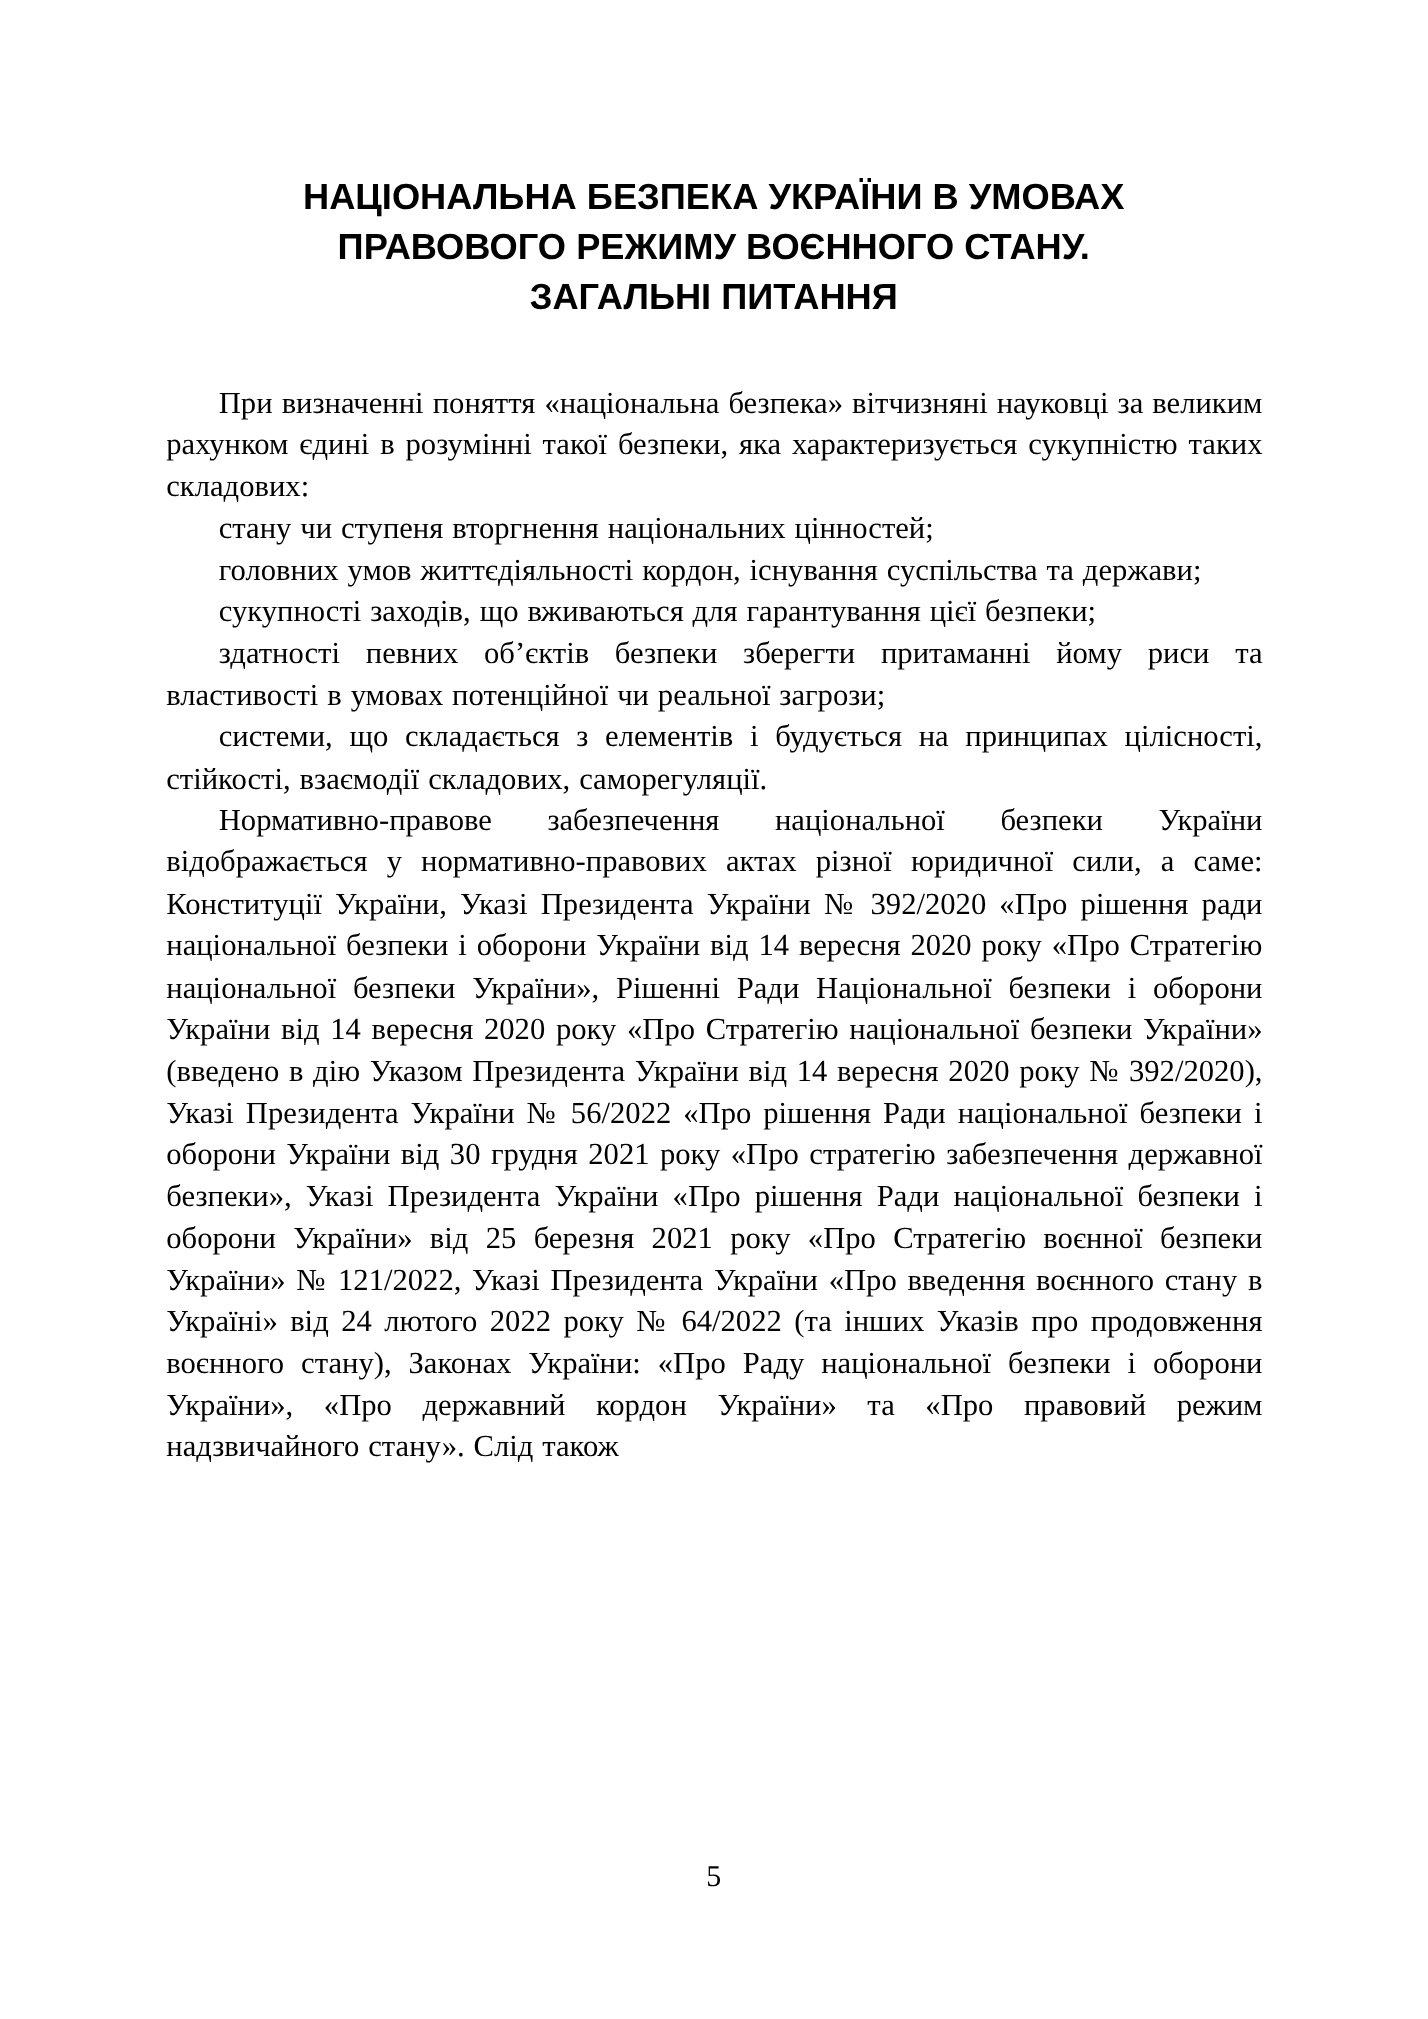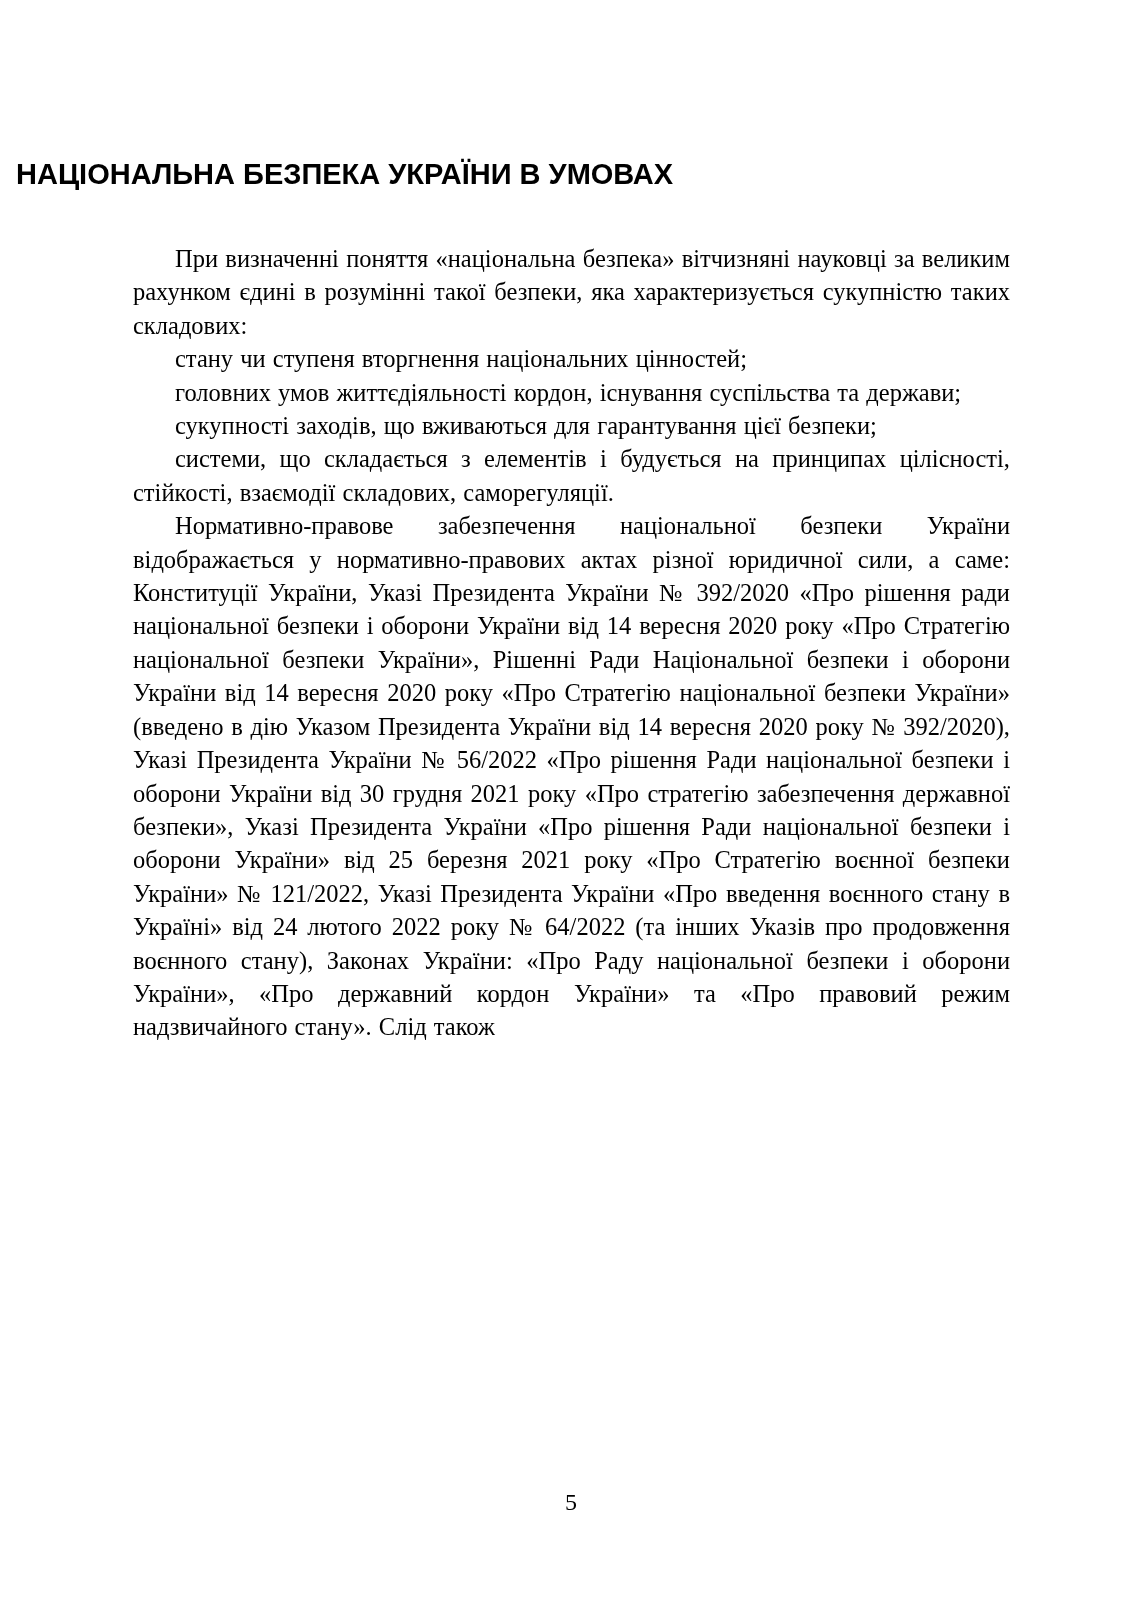--- a/index.html
+++ b/index.html
@@ -10,23 +10,23 @@
   .page {
     position: relative;
     width: 1142px;
     height: 1615px;
     background: #ffffff;
     color: #000000;
     font-family: "Liberation Serif", serif;
     overflow: hidden;
   }
   .title {
-    margin: 16px;
+    margin: 0;
     padding-top: 138px;
-    text-align: left;
+    text-align: center;
     font-family: "Liberation Sans", sans-serif;
     font-weight: bold;
     font-size: 29px;
     line-height: 40px;
     letter-spacing: 0px;
   }
   .title-line {
     display: block;
   }
   .body-text {
@@ -53,26 +53,29 @@
     line-height: 30px;
   }
 </style>
 </head>
 <body>
 
 <div class="page">
 
   <h1 class="title">
     <span class="title-line">НАЦІОНАЛЬНА БЕЗПЕКА УКРАЇНИ В УМОВАХ</span>
+    <span class="title-line">ПРАВОВОГО РЕЖИМУ ВОЄННОГО СТАНУ.</span>
+    <span class="title-line">ЗАГАЛЬНІ ПИТАННЯ</span>
   </h1>
 
   <div class="body-text">
     <p>При визначенні поняття «національна безпека» вітчизняні науковці за великим рахунком єдині в розумінні такої безпеки, яка характеризується сукупністю таких складових:</p>
     <p>стану чи ступеня вторгнення національних цінностей;</p>
     <p>головних умов життєдіяльності кордон, існування суспільства та держави;</p>
     <p>сукупності заходів, що вживаються для гарантування цієї безпеки;</p>
+    <p>здатності певних об’єктів безпеки зберегти притаманні йому риси та властивості в умовах потенційної чи реальної загрози;</p>
     <p>системи, що складається з елементів і будується на принципах цілісності, стійкості, взаємодії складових, саморегуляції.</p>
     <p>Нормативно-правове забезпечення національної безпеки України відображається у нормативно-правових актах різної юридичної сили, а саме: Конституції України, Указі Президента України № 392/2020 «Про рішення ради національної безпеки і оборони України від 14 вересня 2020 року «Про Стратегію національної безпеки України», Рішенні Ради Національної безпеки і оборони України від 14 вересня 2020 року «Про Стратегію національної безпеки України» (введено в дію Указом Президента України від 14 вересня 2020 року № 392/2020), Указі Президента України № 56/2022 «Про рішення Ради національної безпеки і оборони України від 30 грудня 2021 року «Про стратегію забезпечення державної безпеки», Указі Президента України «Про рішення Ради національної безпеки і оборони України» від 25 березня 2021 року «Про Стратегію воєнної безпеки України» № 121/2022, Указі Президента України «Про введення воєнного стану в Україні» від 24 лютого 2022 року № 64/2022 (та інших Указів про продовження воєнного стану), Законах України: «Про Раду національної безпеки і оборони України», «Про державний кордон України» та «Про правовий режим надзвичайного стану». Слід також</p>
   </div>
 
   <div class="page-number">5</div>
 
 </div>
 
 </body></html>

